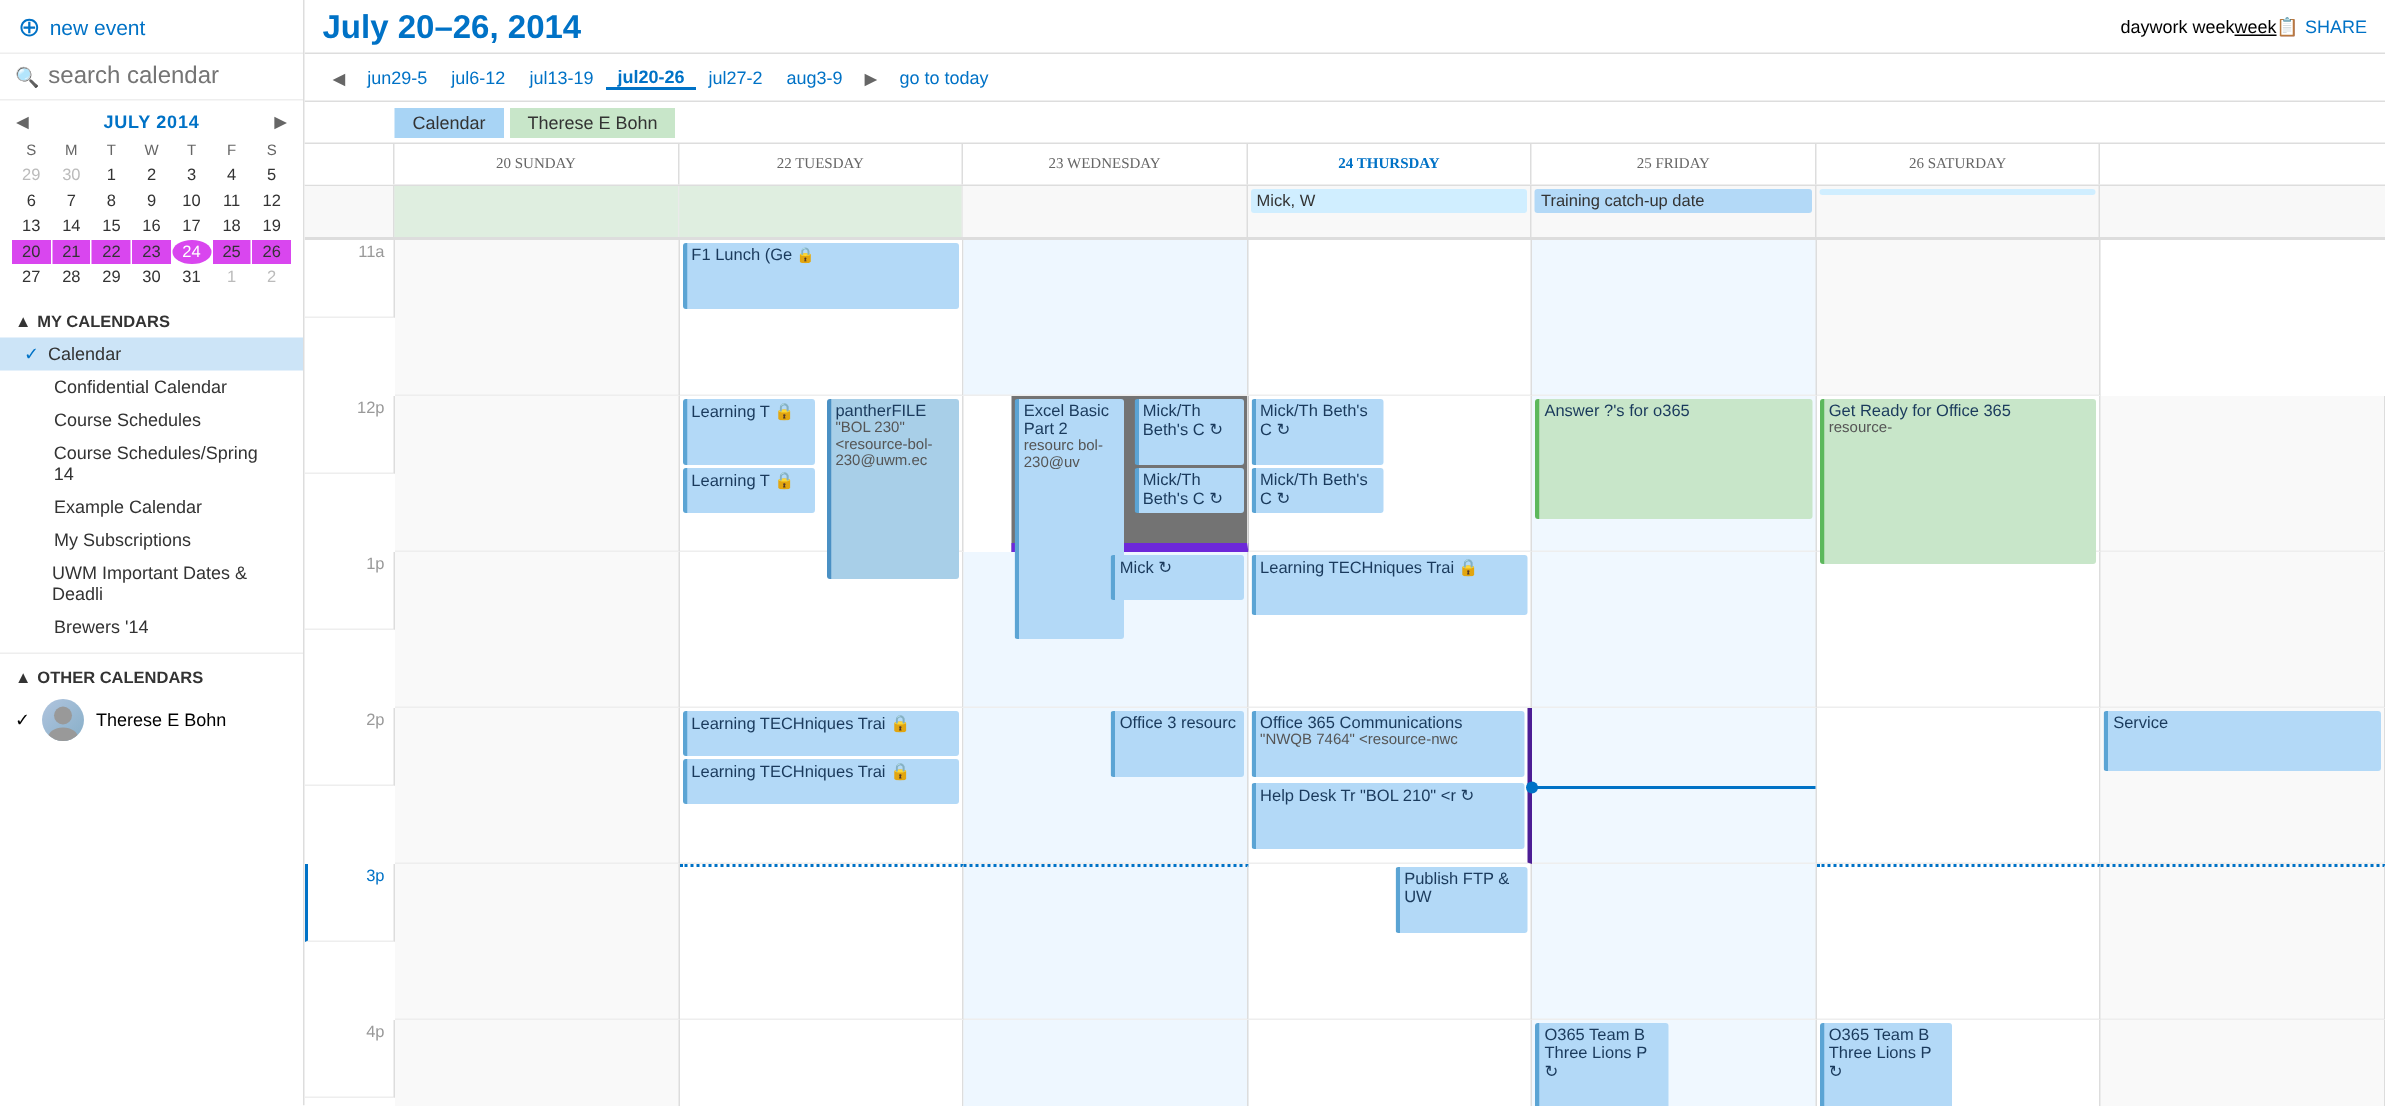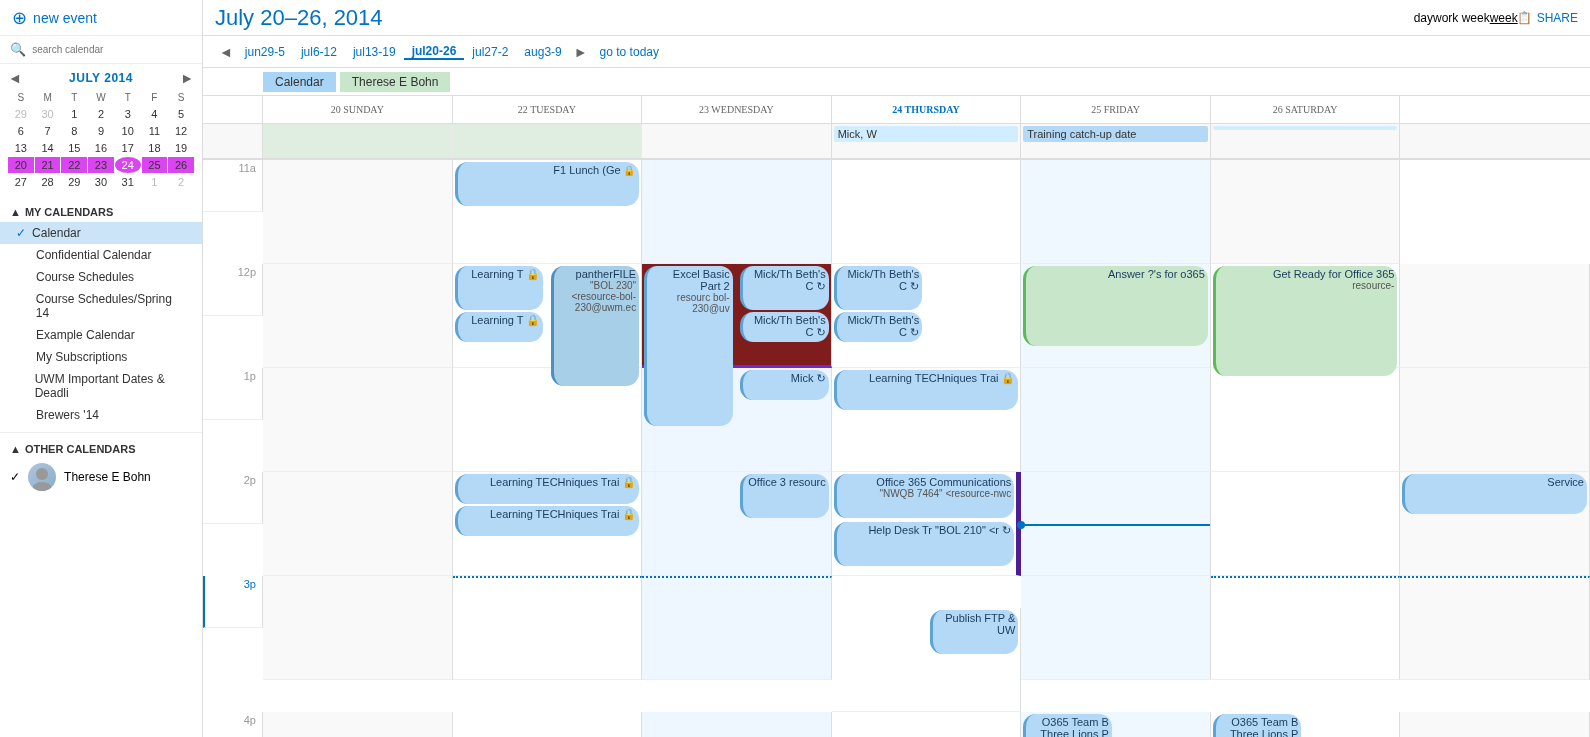--- a/index.html
+++ b/index.html
@@ -8,21 +8,21 @@
     .app-container { display: flex; width: 1590px; height: 737px; overflow: hidden; }
     
     
     .sidebar { width: 203px; min-width: 203px; background: #fff; border-right: 1px solid #ddd; display: flex; flex-direction: column; overflow-y: auto; }
     
     .new-event-btn { display: flex; align-items: center; gap: 6px; padding: 8px 12px; color: #0072c6; font-size: 14px; font-weight: 400; cursor: pointer; border-bottom: 1px solid #eee; height: 36px; }
     .plus-icon { font-size: 18px; color: #0072c6; }
     
     .search-box { display: flex; align-items: center; gap: 6px; padding: 6px 10px; border-bottom: 1px solid #eee; }
     .search-icon { color: #666; font-size: 13px; }
-    .search-input { border: none; outline: none; font-size: 10px; color: #333; width: 150px; background: transparent; }
+    .search-input { border: none; outline: none; font-size: 16px; color: #333; width: 150px; background: transparent; }
     
     .mini-calendar { padding: 6px 8px; }
     .mini-cal-header { display: flex; align-items: center; justify-content: space-between; margin-bottom: 4px; }
     .mini-cal-title { font-size: 12px; font-weight: 600; color: #0072c6; text-transform: uppercase; letter-spacing: 0.5px; }
     .mini-cal-nav { color: #666; cursor: pointer; font-size: 14px; }
     .mini-cal-grid { display: grid; grid-template-columns: repeat(7, 1fr); gap: 1px; }
     .mini-cal-day-header { text-align: center; font-size: 10px; color: #666; padding: 2px 0; }
     .mini-cal-day { text-align: center; font-size: 11px; padding: 2px 1px; cursor: pointer; color: #333; }
     .mini-cal-day.other-month { color: #bbb; }
     .mini-cal-day.today { background: #0072c6; color: #fff; border-radius: 50%; }
@@ -37,21 +37,21 @@
     .other-calendars-section { padding: 6px 0; border-top: 1px solid #eee; }
     .user-item { display: flex; align-items: center; gap: 8px; padding: 4px 10px; cursor: pointer; }
     .user-avatar { width: 28px; height: 28px; border-radius: 50%; background: #ccc; display: flex; align-items: center; justify-content: center; font-size: 12px; color: #333; flex-shrink: 0; overflow: hidden; }
     .user-avatar-inner { width: 100%; height: 100%; background: linear-gradient(135deg, #b0c4de, #87afc8); display: flex; align-items: center; justify-content: center; }
     
     
     .main { flex: 1; display: flex; flex-direction: column; overflow: hidden; }
     
     
     .top-header { display: flex; align-items: center; justify-content: space-between; padding: 4px 12px; border-bottom: 1px solid #ddd; height: 36px; }
-    .week-title { font-size: 22px; color: #0072c6; font-weight: 400; }
+    .week-title { font-size: 22px; color: #0072c6; font-weight: 700; }
     .view-btn { cursor: pointer; }
     .share-btn { display: flex; align-items: center; gap: 4px; font-size: 12px; color: #0072c6; cursor: pointer; }
     
     
     .nav-bar { display: flex; align-items: center; gap: 0; padding: 4px 12px; border-bottom: 1px solid #ddd; height: 32px; font-size: 12px; }
     .nav-arrow { color: #666; cursor: pointer; font-size: 14px; padding: 0 4px; }
     .nav-week { color: #0072c6; cursor: pointer; padding: 0 8px; text-decoration: none; }
     .nav-week.active { font-weight: 600; border-bottom: 2px solid #0072c6; }
     .go-today { color: #0072c6; cursor: pointer; margin-left: 8px; }
     
@@ -74,21 +74,21 @@
     .allday-event { font-size: 11px; padding: 2px 4px; border-radius: 2px; white-space: nowrap; overflow: hidden; text-overflow: ellipsis; }
     .allday-event.green { background: #c8e6c9; color: #333; }
     .allday-event.blue { background: #b3d9f7; color: #333; }
     .allday-event.light-blue { background: #d0eeff; color: #333; }
     
     
     .time-grid-container { flex: 1; overflow-y: auto; position: relative; }
     .time-label { font-size: 11px; color: #999; text-align: right; padding-right: 6px; padding-top: 2px; border-right: 1px solid #ddd; border-bottom: 1px solid #eee; height: 52px; display: flex; align-items: flex-start; justify-content: flex-end; }
     
     
-    .event { position: absolute; border-radius: 13px; font-size: 11px; padding: 2px 3px; overflow: hidden; cursor: pointer; left: 2px; right: 2px; z-index: 2; text-align: right; }
+    .event { position: absolute; border-radius: 2px; font-size: 11px; padding: 2px 3px; overflow: hidden; cursor: pointer; left: 2px; right: 2px; z-index: 2; }
     .event.blue-light { background: #b3d9f7; border-left: 3px solid #5ba4d4; color: #1a3a5c; }
     .event.blue-medium { background: #a8cfe8; border-left: 3px solid #4a90c4; color: #1a3a5c; }
     .event.green-light { background: #c8e6c9; border-left: 3px solid #5cb85c; color: #1a3a5c; }
     .event-title { font-weight: 500; font-size: 11px; }
     .event-sub { font-size: 10px; color: #555; }
     
     .scrollbar-hide::-webkit-scrollbar { width: 6px; }
     .scrollbar-hide::-webkit-scrollbar-track { background: #f1f1f1; }
     .scrollbar-hide::-webkit-scrollbar-thumb { background: #ccc; border-radius: 3px; }
   </style>
@@ -332,21 +332,21 @@
               <div class="event-sub">"BOL 230" &lt;resource-bol-230@uwm.ec</div>
             </div>
             <div class="event blue-light" style="top:2px; height:44px; right:52%;">
               <div class="event-title">Learning T 🔒</div>
             </div>
             <div class="event blue-light" style="top:48px; height:30px; right:52%;">
               <div class="event-title">Learning T 🔒</div>
             </div>
           </div>
 
-          <div style="height:104px; border-right:1px solid #ddd; border-bottom:3px solid #6d28d9; background:#7f1d1d; position:relative;">
+          <div style="height:104px; border-right:1px solid #ddd; border-bottom:6px solid #6d28d9; background:#737373; position:relative;margin-left:32px;">
             <div class="event blue-light" style="top:2px; height:160px; left:2px; right:52%;">
               <div class="event-title">Excel Basic Part 2</div>
               <div class="event-sub">resourc bol-230@uv</div>
             </div>
             <div class="event blue-light" style="top:2px; height:44px; left:52%;">
               <div class="event-title">Mick/Th Beth's C ↻</div>
             </div>
             <div class="event blue-light" style="top:48px; height:30px; left:52%;">
               <div class="event-title">Mick/Th Beth's C ↻</div>
             </div>
@@ -414,21 +414,21 @@
               <div class="event-title">Learning TECHniques Trai 🔒</div>
             </div>
           </div>
 
           <div style="height:104px; border-right:1px solid #ddd; border-bottom:1px solid #eee; background:#eef7ff; position:relative;">
             <div class="event blue-light" style="top:2px; height:44px; left:52%;">
               <div class="event-title">Office 3 resourc</div>
             </div>
           </div>
 
-          <div style="height:104px; border-right:5px solid #4c1d95; border-bottom:1px solid #eee; position:relative;">
+          <div style="height:104px; border-right:3px solid #4c1d95; border-bottom:1px solid #eee; position:relative;">
             <div class="event blue-light" style="top:2px; height:44px;">
               <div class="event-title">Office 365 Communications</div>
               <div class="event-sub">"NWQB 7464" &lt;resource-nwc</div>
             </div>
             <div class="event blue-light" style="top:50px; height:44px;">
               <div class="event-title">Help Desk Tr "BOL 210" &lt;r ↻</div>
             </div>
           </div>
 
           <div style="height:104px; border-right:1px solid #ddd; border-bottom:1px solid #eee; background:#f0f8ff; position:relative;">
@@ -445,21 +445,21 @@
             </div>
           </div>
         </div>
 
         <div style="display:grid; grid-template-columns: 60px repeat(7, 1fr); position:relative;">
           <div class="time-label" style="color:#0072c6; border-left:2px solid #0072c6;">3p</div>
           <div style="height:104px; border-right:1px solid #ddd; border-bottom:1px solid #eee; background:#f9f9f9;"></div>
           <div style="height:104px; border-right:1px solid #ddd; border-bottom:1px solid #eee; position:relative; border-top:2px dotted #0072c6;"></div>
           <div style="height:104px; border-right:1px solid #ddd; border-bottom:1px solid #eee; background:#eef7ff; border-top:2px dotted #0072c6;"></div>
 
-          <div style="height:104px; border-right:1px solid #ddd; border-bottom:1px solid #eee; position:relative;margin-top:32px;">
+          <div style="height:104px; border-right:1px solid #ddd; border-bottom:1px solid #eee; position:relative;">
             <div class="event blue-light" style="top:2px; height:44px; left:52%;">
               <div class="event-title">Publish FTP &amp; UW</div>
             </div>
           </div>
 
           <div style="height:104px; border-right:1px solid #ddd; border-bottom:1px solid #eee; background:#f0f8ff; position:relative;"></div>
 
           <div style="height:104px; border-right:1px solid #ddd; border-bottom:1px solid #eee; position:relative; border-top:2px dotted #0072c6;"></div>
 
           <div style="height:104px; border-right:1px solid #ddd; border-bottom:1px solid #eee; background:#f9f9f9; border-top:2px dotted #0072c6;"></div>

